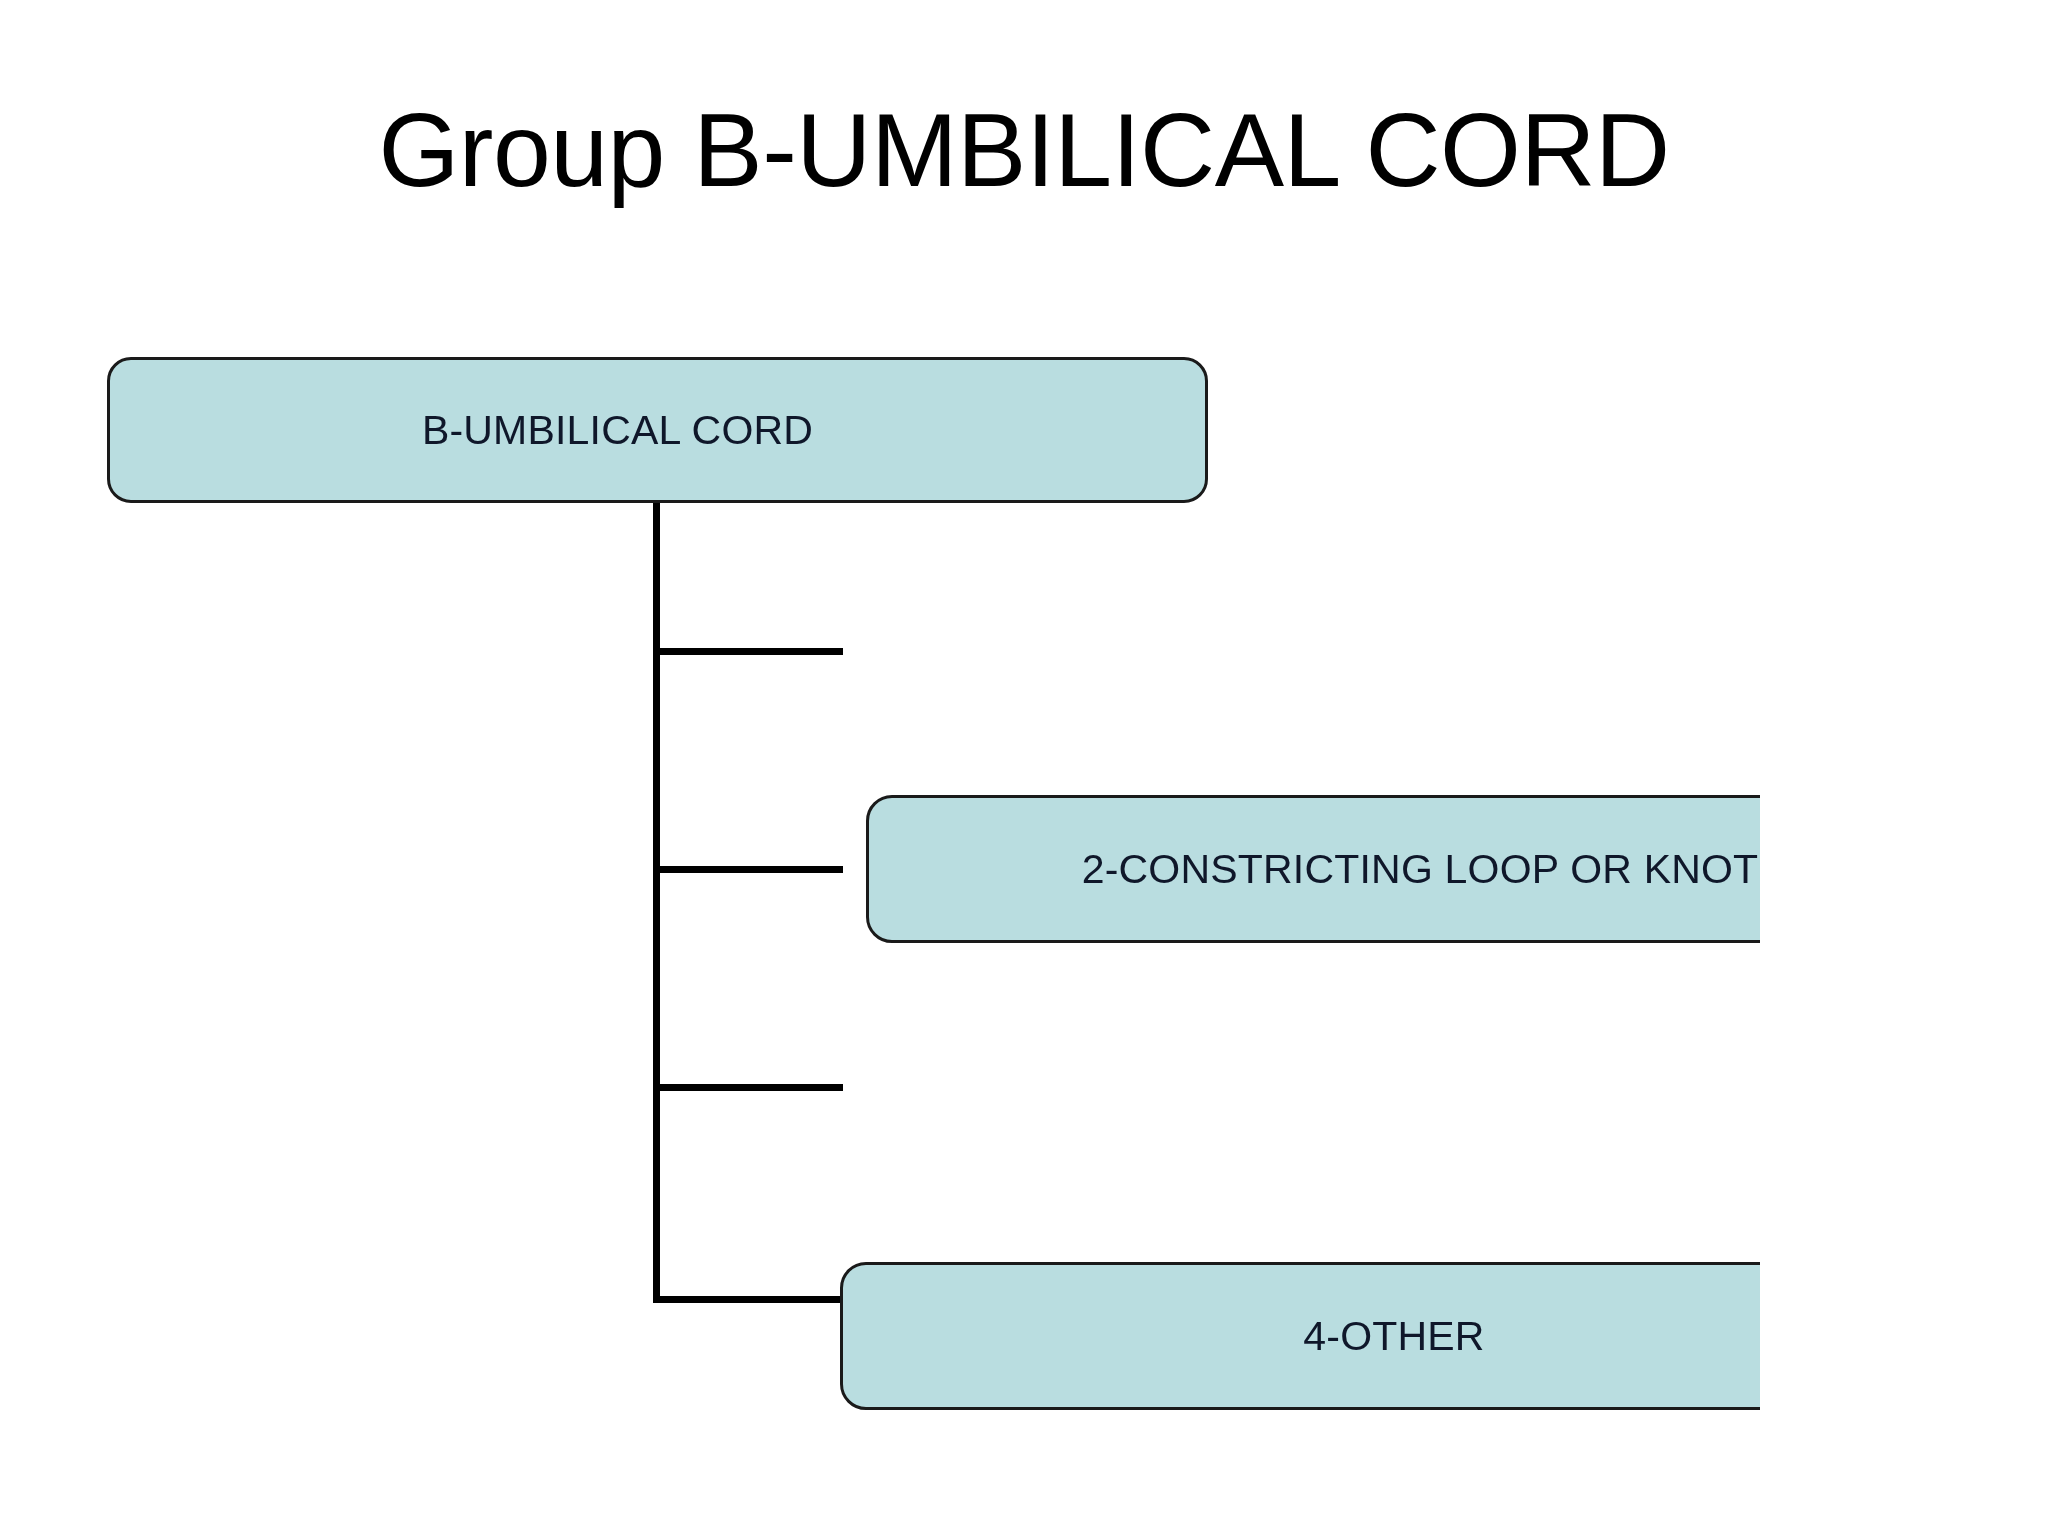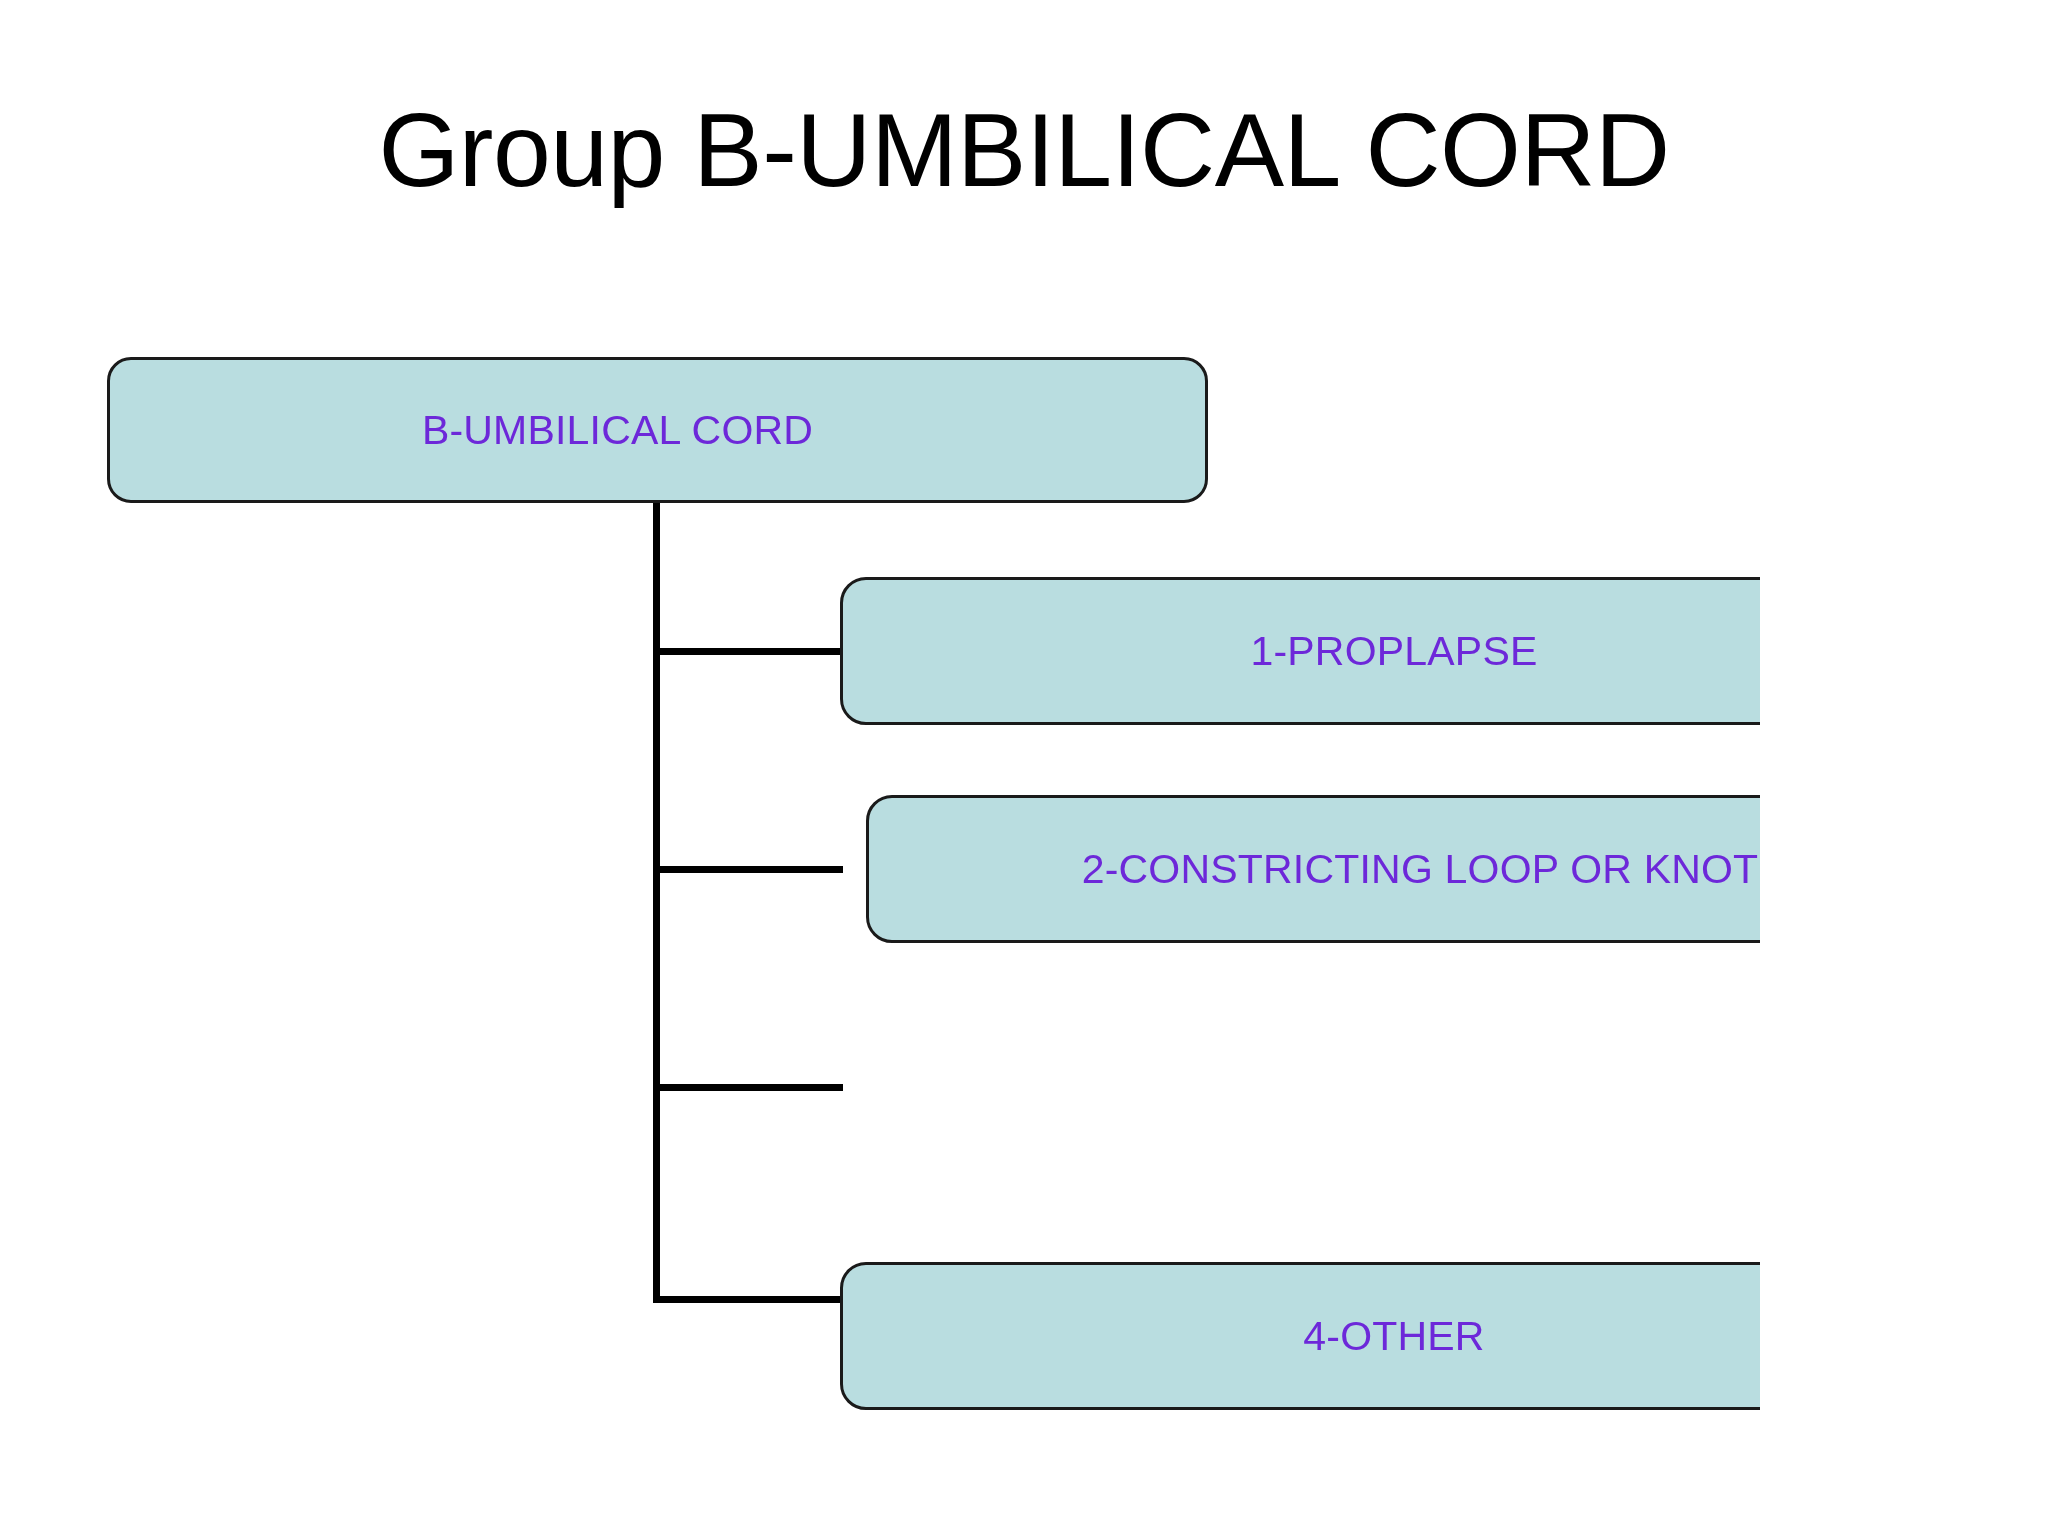--- a/index.html
+++ b/index.html
@@ -68,21 +68,21 @@
   
   .node {
     position: absolute;
     box-sizing: border-box;
     background: #b9dde0;
     border: 3px solid #1a1a1a;
     border-radius: 26px;
     display: flex;
     align-items: center;
     justify-content: center;
-    color: #6d28d9;
+    color: #0f172a;
     font-size: 41px;
     font-weight: 400;
     letter-spacing: 0.2px;
     white-space: nowrap;
     text-align: center;
   }
   .node-root {
     left: 107px;
     top: 357px;
     width: 1101px;
@@ -126,23 +126,20 @@
 
       <div class="line line-h" style="left:653px; top:1084px; width:190px;"></div>
 
       <div class="line line-h" style="left:653px; top:1296px; width:190px;"></div>
     </div>
 
     <div class="node node-root">
       <span class="node-label">B-UMBILICAL CORD</span>
     </div>
 
-    <div class="node node-child node-child-1">
-      <span class="node-label">1-PROPLAPSE</span>
-    </div>
 
     <div class="node node-child node-child-2">
       <span class="node-label">2-CONSTRICTING LOOP OR KNOT</span>
     </div>
 
 
     <div class="node node-child node-child-4">
       <span class="node-label">4-OTHER</span>
     </div>
 

